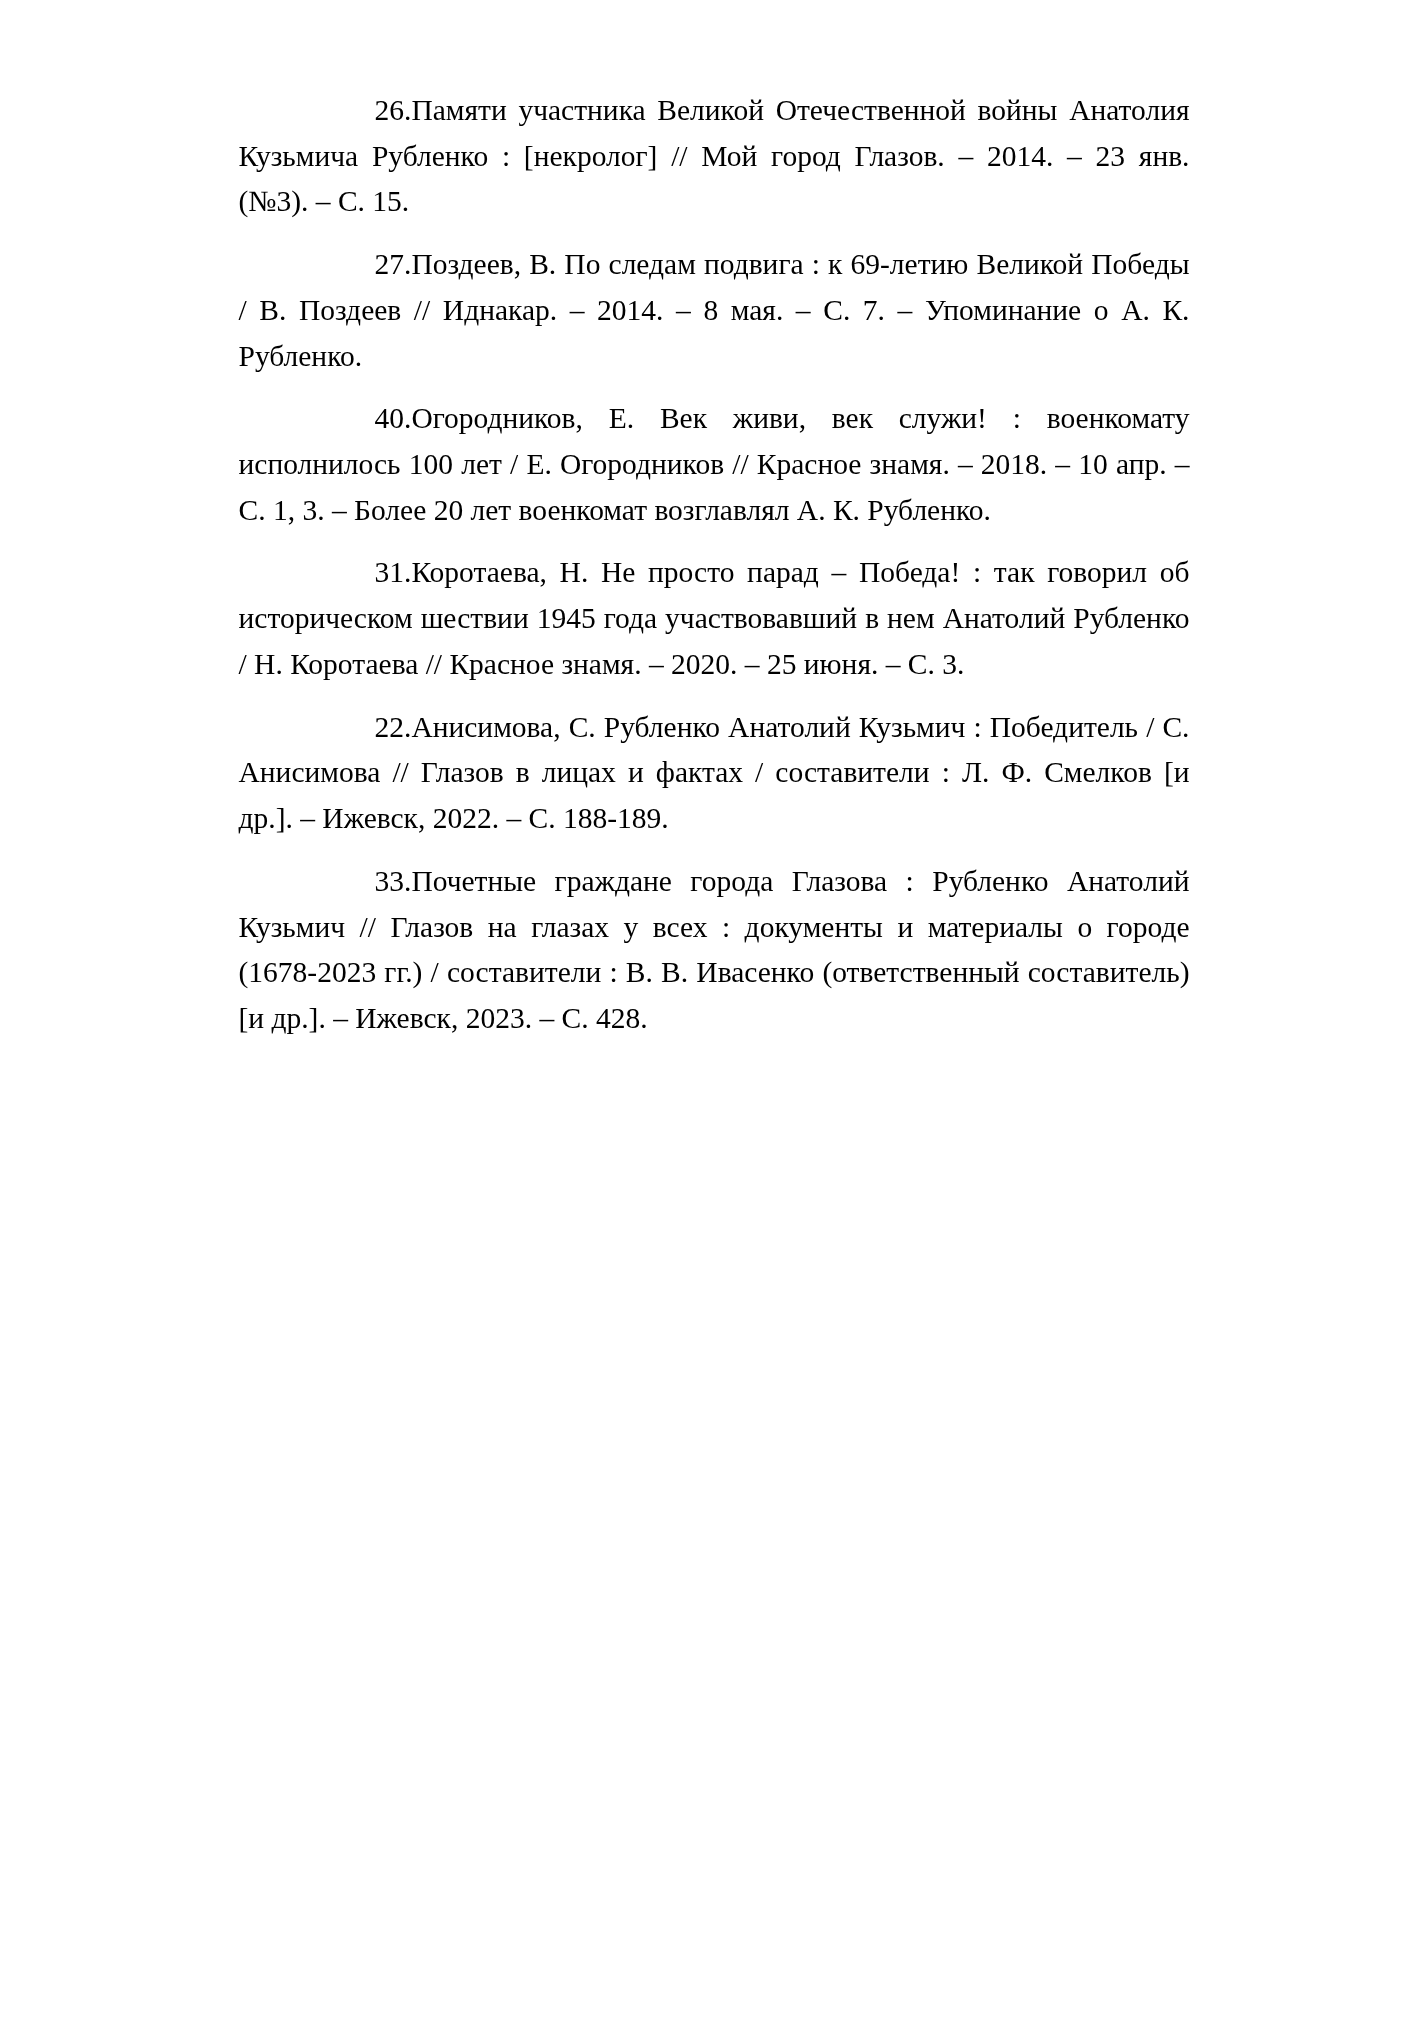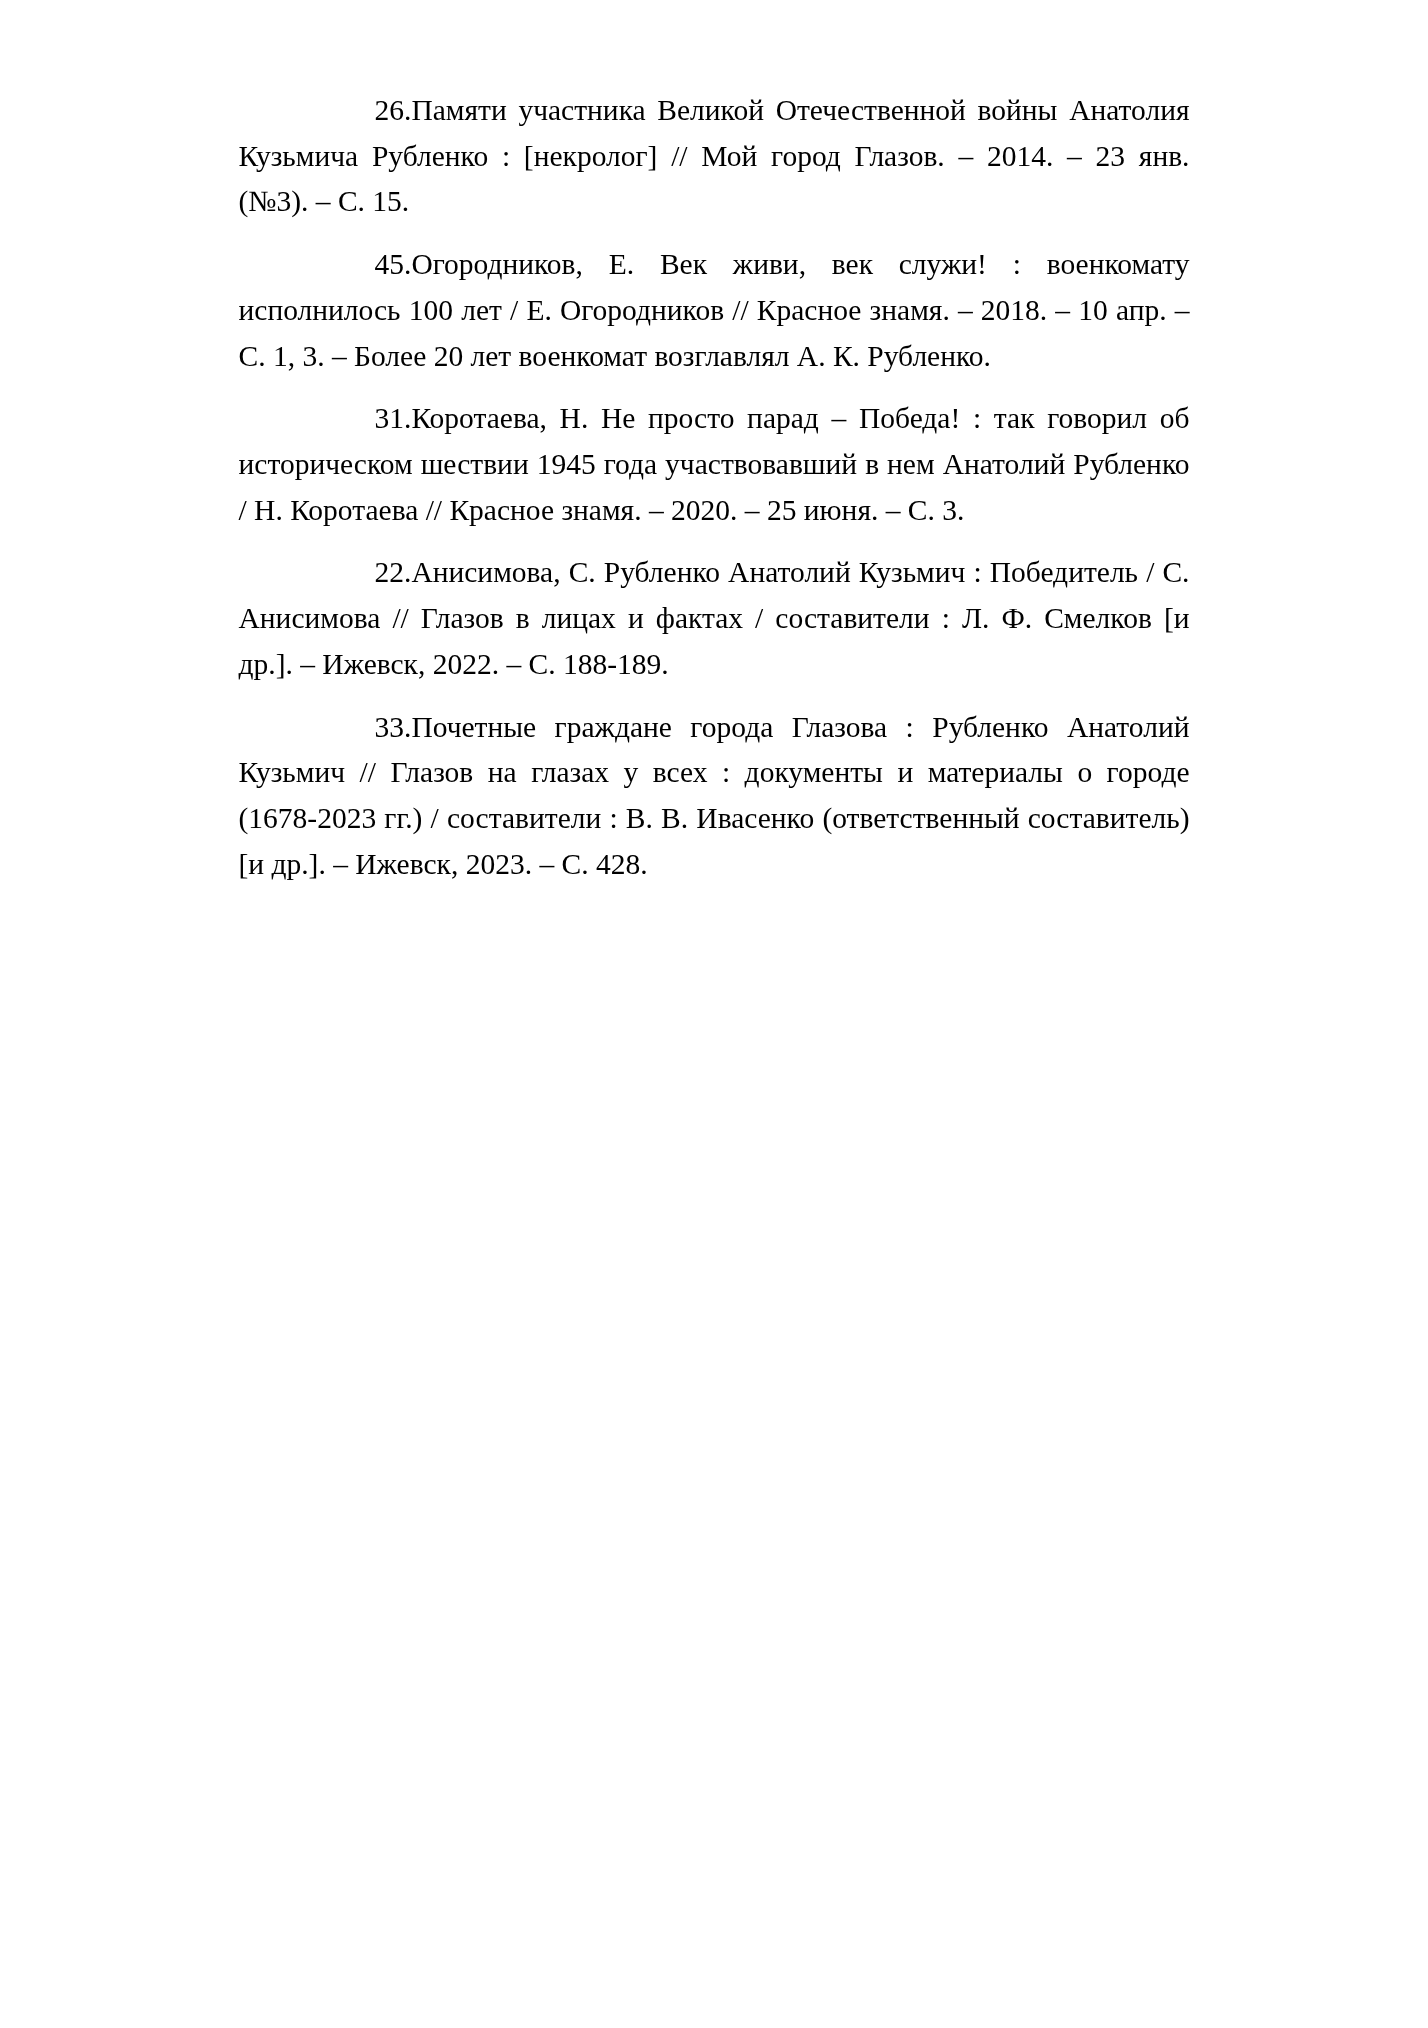--- a/index.html
+++ b/index.html
@@ -42,21 +42,24 @@
 </style>
 </head>
 <body>
 
 <div class="page">
   <ol class="bib-list">
     <li class="bib-entry">
       <span class="num">26.</span><span>Памяти участника Великой Отечественной войны Анатолия Кузьмича Рубленко : [некролог] // Мой город Глазов. – 2014. – 23 янв. (№3). – С. 15.</span>
     </li>
     <li class="bib-entry">
-      <span class="num">45.</span><span>Огородников, Е. Век живи, век служи! : военкомату исполнилось 100 лет / Е. Огородников // Красное знамя. – 2018. – 10 апр. – С. 1, 3. – Более 20 лет военкомат возглавлял А. К. Рубленко.</span>
+      <span class="num">27.</span><span>Поздеев, В. По следам подвига : к 69-летию Великой Победы / В. Поздеев // Иднакар. – 2014. – 8 мая. – С. 7. – Упоминание о А. К. Рубленко.</span>
+    </li>
+    <li class="bib-entry">
+      <span class="num">40.</span><span>Огородников, Е. Век живи, век служи! : военкомату исполнилось 100 лет / Е. Огородников // Красное знамя. – 2018. – 10 апр. – С. 1, 3. – Более 20 лет военкомат возглавлял А. К. Рубленко.</span>
     </li>
     <li class="bib-entry">
       <span class="num">31.</span><span>Коротаева, Н. Не просто парад – Победа! : так говорил об историческом шествии 1945 года участвовавший в нем Анатолий Рубленко / Н. Коротаева // Красное знамя. – 2020. – 25 июня. – С. 3.</span>
     </li>
     <li class="bib-entry">
       <span class="num">22.</span><span>Анисимова, С. Рубленко Анатолий Кузьмич : Победитель / С. Анисимова // Глазов в лицах и фактах / составители : Л. Ф. Смелков [и др.]. – Ижевск, 2022. – С. 188-189.</span>
     </li>
     <li class="bib-entry">
       <span class="num">33.</span><span>Почетные граждане города Глазова : Рубленко Анатолий Кузьмич // Глазов на глазах у всех : документы и материалы о городе (1678-2023 гг.) / составители : В. В. Ивасенко (ответственный составитель) [и др.]. – Ижевск, 2023. – С. 428.</span>
     </li>

